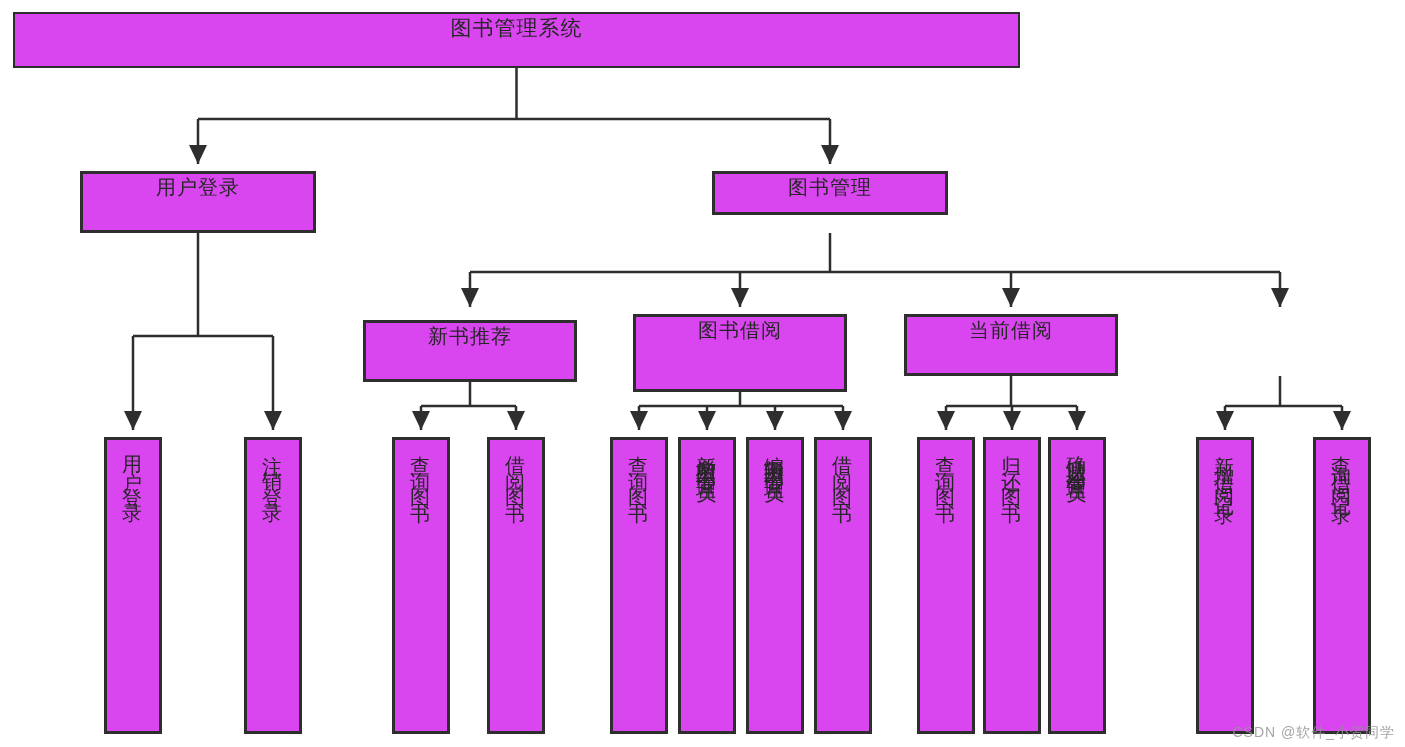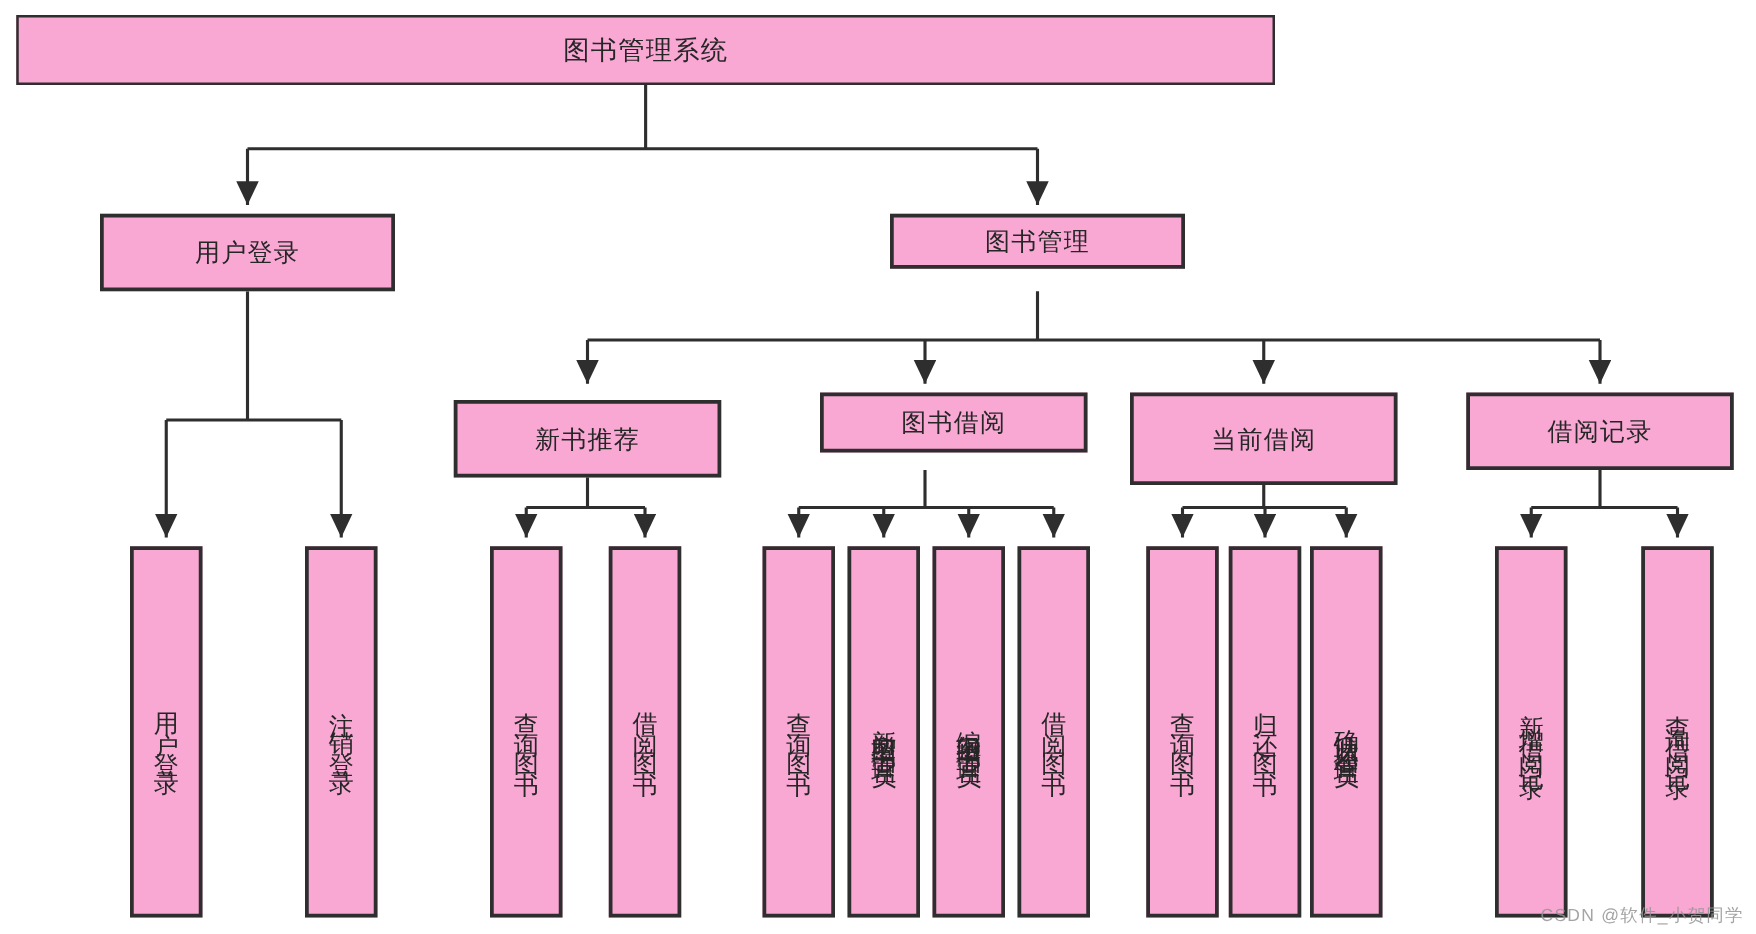--- a/index.html
+++ b/index.html
@@ -18,25 +18,24 @@
   .connectors {
     position: absolute;
     left: 0;
     top: 0;
     width: 1405px;
     height: 747px;
     pointer-events: none;
   }
   .node {
     position: absolute;
-    background: #f9a8d4;
+    background: #d946ef;
     border: 3px solid #2e2e2e;
     box-sizing: border-box;
     display: flex;
-    align-items: center;
     justify-content: center;
     color: #262626;
     font-size: 20px;
     letter-spacing: 1px;
   }
   .node.root {
     border-width: 2.5px;
     font-size: 21px;
   }
   .node.leaf span {
@@ -121,28 +120,25 @@
   <div class="node" style="left:80px; top:171px; width:236px; height:62px;">
     <span>用户登录</span>
   </div>
   <div class="node" style="left:712px; top:171px; width:236px; height:44px;">
     <span>图书管理</span>
   </div>
 
   <div class="node" style="left:363px; top:320px; width:214px; height:62px;">
     <span>新书推荐</span>
   </div>
-  <div class="node" style="left:656px; top:314px; width:214px; height:48px;">
+  <div class="node" style="left:633px; top:314px; width:214px; height:78px;">
     <span>图书借阅</span>
   </div>
-  <div class="node" style="left:904px; top:314px; width:214px; height:74px;">
+  <div class="node" style="left:904px; top:314px; width:214px; height:62px;">
     <span>当前借阅</span>
-  </div>
-  <div class="node" style="left:1173px; top:314px; width:214px; height:62px;">
-    <span>借阅记录</span>
   </div>
 
   <div class="node leaf" style="left:104px; top:437px; width:58px; height:297px;">
     <span class="ls-wide">用户登录</span>
   </div>
   <div class="node leaf" style="left:244px; top:437px; width:58px; height:297px;">
     <span class="ls-wide">注销登录</span>
   </div>
 
   <div class="node leaf" style="left:392px; top:437px; width:58px; height:297px;">

